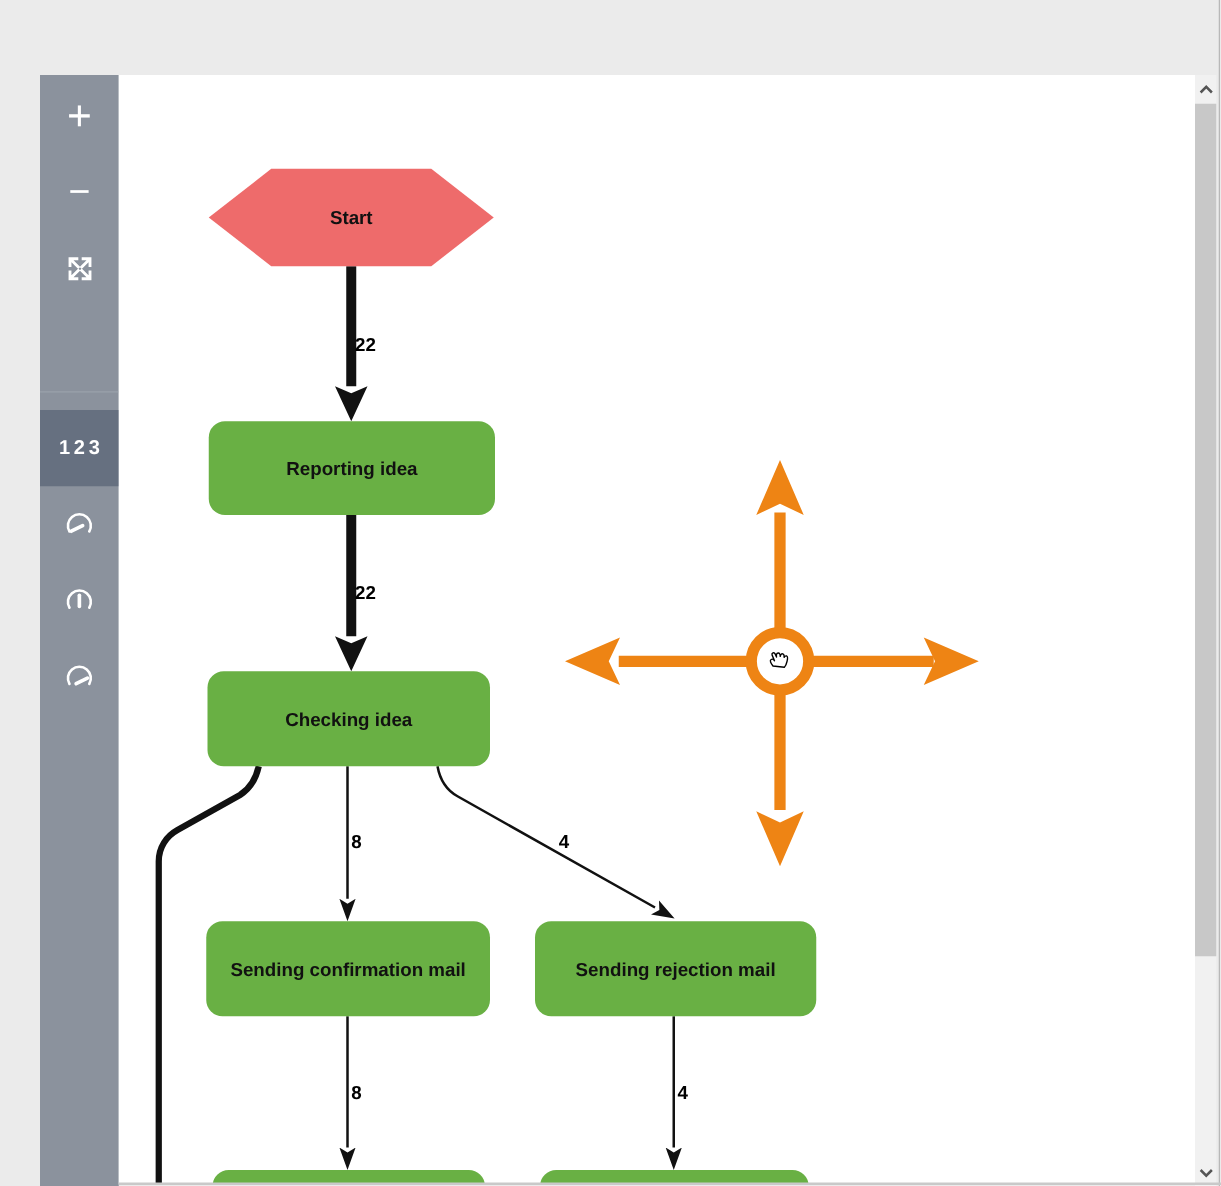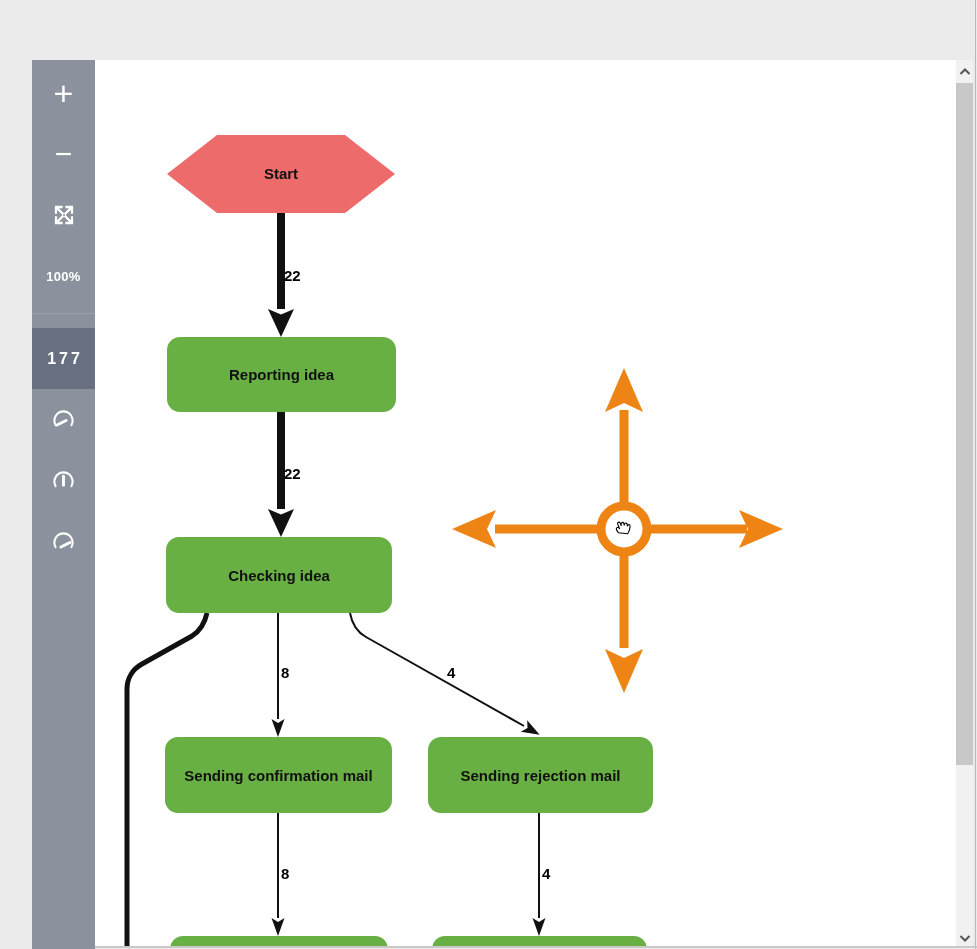--- a/index.html
+++ b/index.html
@@ -50,26 +50,23 @@
   <div class="sb-btn" style="top:124px;">
     <svg width="24" height="24" viewBox="0 0 24 24">
       <g stroke="#fff" stroke-width="2.3" fill="none" stroke-linecap="square">
         <path d="M4,9.5 V4 H9.5 M4.6,4.6 L10.6,10.6"></path>
         <path d="M14.5,4 H20 V9.5 M19.4,4.6 L13.4,10.6"></path>
         <path d="M4,14.5 V20 H9.5 M4.6,19.4 L10.6,13.4"></path>
         <path d="M14.5,20 H20 V14.5 M19.4,19.4 L13.4,13.4"></path>
       </g>
     </svg>
   </div>
-  <div class="sb-btn" style="top:186px;">
-    <span class="zoom-label">100%</span>
-  </div>
   <div class="sb-divider"></div>
   <div class="sb-btn active" style="top:268px;">
-    <span class="freq-label">177</span>
+    <span class="freq-label">123</span>
   </div>
   <div class="sb-btn" style="top:330px;">
     <svg width="25" height="25" viewBox="0 0 24 24">
       <path d="M4.4,16.5 A8.8,8.8 0 1 1 19.6,16.5" stroke="#fff" stroke-width="2" fill="none" stroke-linecap="round"></path>
       <line x1="14.5" y1="12" x2="5.8" y2="16.3" stroke="#fff" stroke-width="2.8" stroke-linecap="round"></line>
     </svg>
   </div>
   <div class="sb-btn" style="top:391px;">
     <svg width="25" height="25" viewBox="0 0 24 24">
       <path d="M4.4,16.5 A8.8,8.8 0 1 1 19.6,16.5" stroke="#fff" stroke-width="2" fill="none" stroke-linecap="round"></path>

